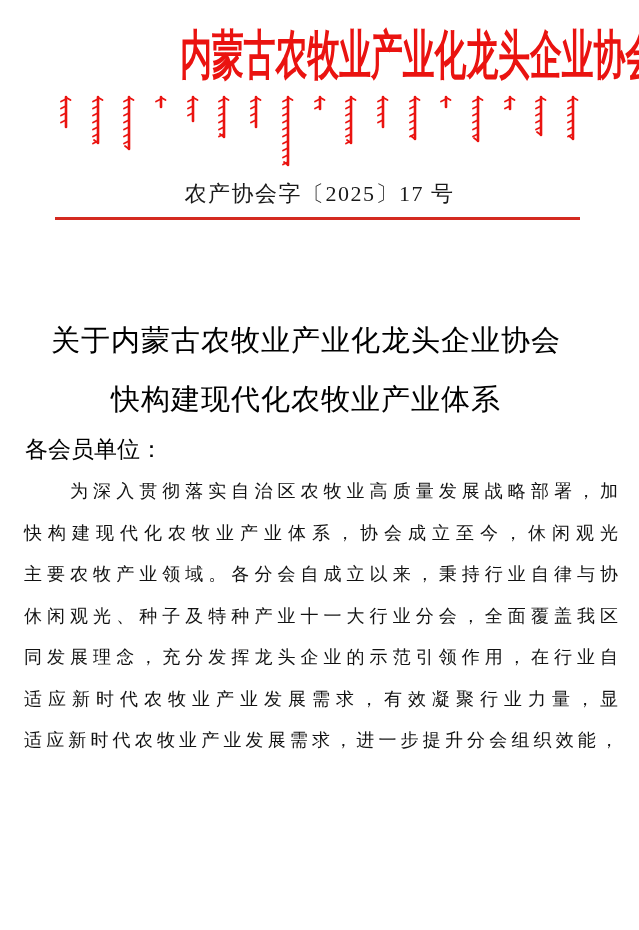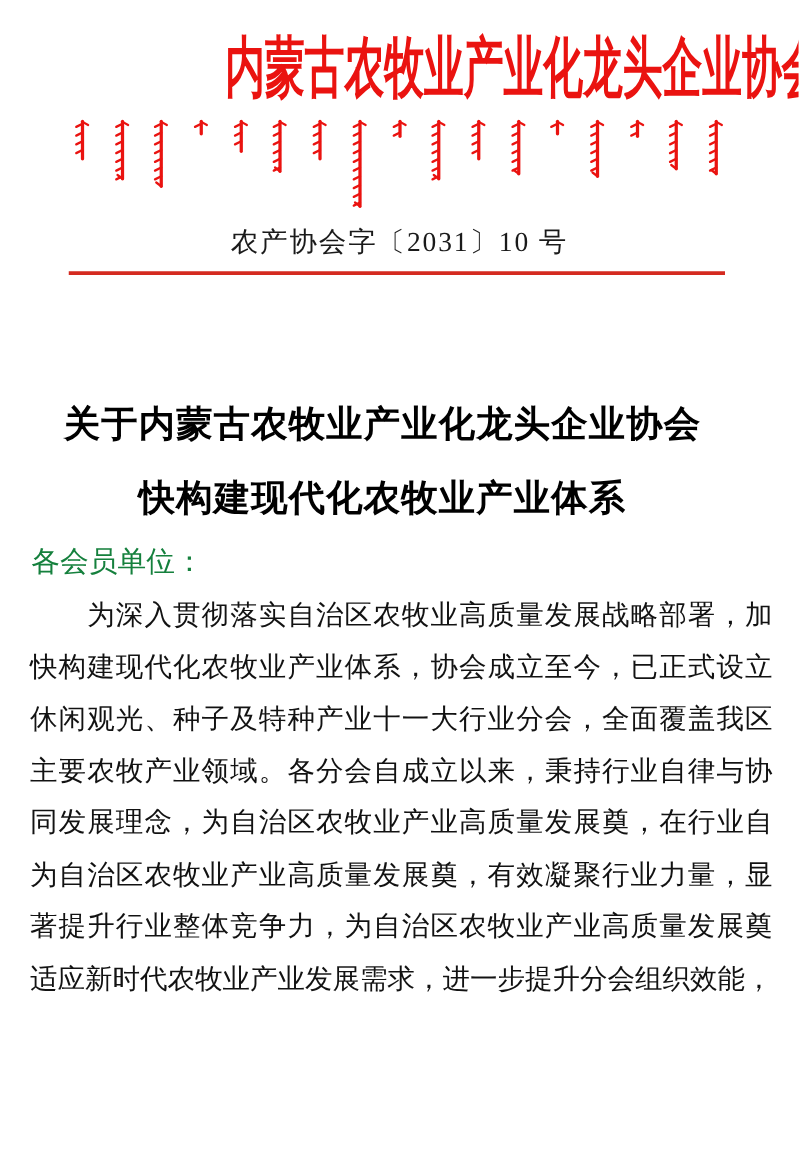--- a/index.html
+++ b/index.html
@@ -58,37 +58,37 @@
     background: var(--line-red, #d42a20);
   }
   .title-block {
     position: absolute;
     top: 311px;
     left: 0;
     width: 612px;
     text-align: center;
     font-size: 29px;
     line-height: 59px;
-    font-weight: bold;
+    font-weight: normal;
     letter-spacing: 1px;
     color: #000000;
   }
   .salutation {
     position: absolute;
     top: 434px;
     left: 25px;
     font-size: 23px;
-    color: #15803d;
+    color: #000000;
   }
   .paragraph {
     position: absolute;
     top: 471px;
     left: 24px;
     width: 594px;
-    font-size: 22px;
+    font-size: 18px;
     color: #121212;
   }
   .body-line {
     line-height: 41.5px;
     text-align: justify;
     text-align-last: justify;
     text-justify: inter-character;
     white-space: nowrap;
   }
 </style>
@@ -191,35 +191,34 @@
         <path d="M9 40 l-4 -3" fill="none" stroke="#ea1310" stroke-width="1.8" stroke-linecap="round"></path>
       </svg>
       <svg width="15" height="46" viewBox="0 0 15 46">
         <path d="M9 2 L9 44" fill="none" stroke="#ea1310" stroke-width="2.6" stroke-linecap="round"></path>
         <path d="M9 4 l-5 2.5 M9 11 l-5 2.5 M9 18 l-5 2.5 M9 25 l-5 2.5 M9 32 l-5 2.5 M9 39 l-5 2.5 " fill="none" stroke="#ea1310" stroke-width="1.8" stroke-linecap="round"></path>
         <path d="M9 2.5 l4.5 2.5" fill="none" stroke="#ea1310" stroke-width="1.8" stroke-linecap="round"></path>
         <path d="M9 44 l-4 -3" fill="none" stroke="#ea1310" stroke-width="1.8" stroke-linecap="round"></path>
       </svg>
     </div>
 
-  <div class="doc-number">农产协会字〔2031〕10 号</div>
+  <div class="doc-number">农产协会字〔2025〕17 号</div>
 
   <div class="red-line"></div>
 
   <div class="title-block">
     <div>关于内蒙古农牧业产业化龙头企业协会</div>
     <div>快构建现代化农牧业产业体系</div>
   </div>
 
   <div class="salutation">各会员单位：</div>
 
   <div class="paragraph">
     <div class="body-line">　　为深入贯彻落实自治区农牧业高质量发展战略部署，加</div>
-    <div class="body-line">快构建现代化农牧业产业体系，协会成立至今，已正式设立</div>
+    <div class="body-line">快构建现代化农牧业产业体系，协会成立至今，休闲观光</div>
+    <div class="body-line">主要农牧产业领域。各分会自成立以来，秉持行业自律与协</div>
     <div class="body-line">休闲观光、种子及特种产业十一大行业分会，全面覆盖我区</div>
-    <div class="body-line">主要农牧产业领域。各分会自成立以来，秉持行业自律与协</div>
-    <div class="body-line">同发展理念，为自治区农牧业产业高质量发展奠，在行业自</div>
-    <div class="body-line">为自治区农牧业产业高质量发展奠，有效凝聚行业力量，显</div>
-    <div class="body-line">著提升行业整体竞争力，为自治区农牧业产业高质量发展奠</div>
+    <div class="body-line">同发展理念，充分发挥龙头企业的示范引领作用，在行业自</div>
+    <div class="body-line">适应新时代农牧业产业发展需求，有效凝聚行业力量，显</div>
     <div class="body-line">适应新时代农牧业产业发展需求，进一步提升分会组织效能，</div>
   </div>
 
 </div>
 
 </body></html>

